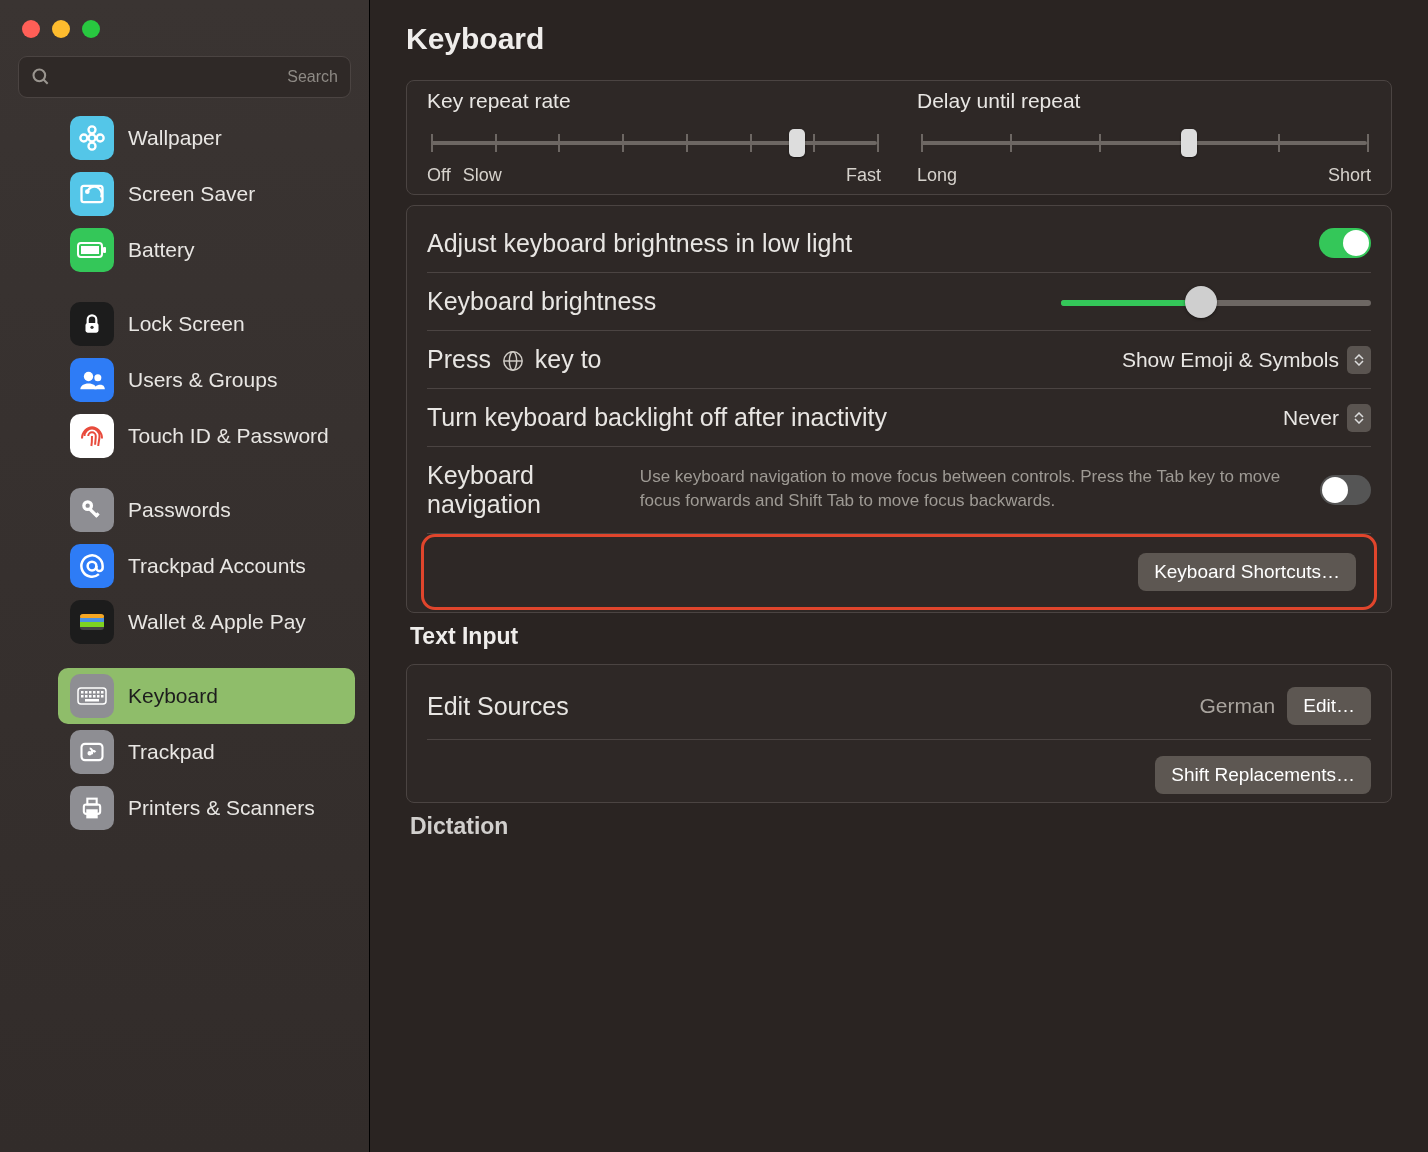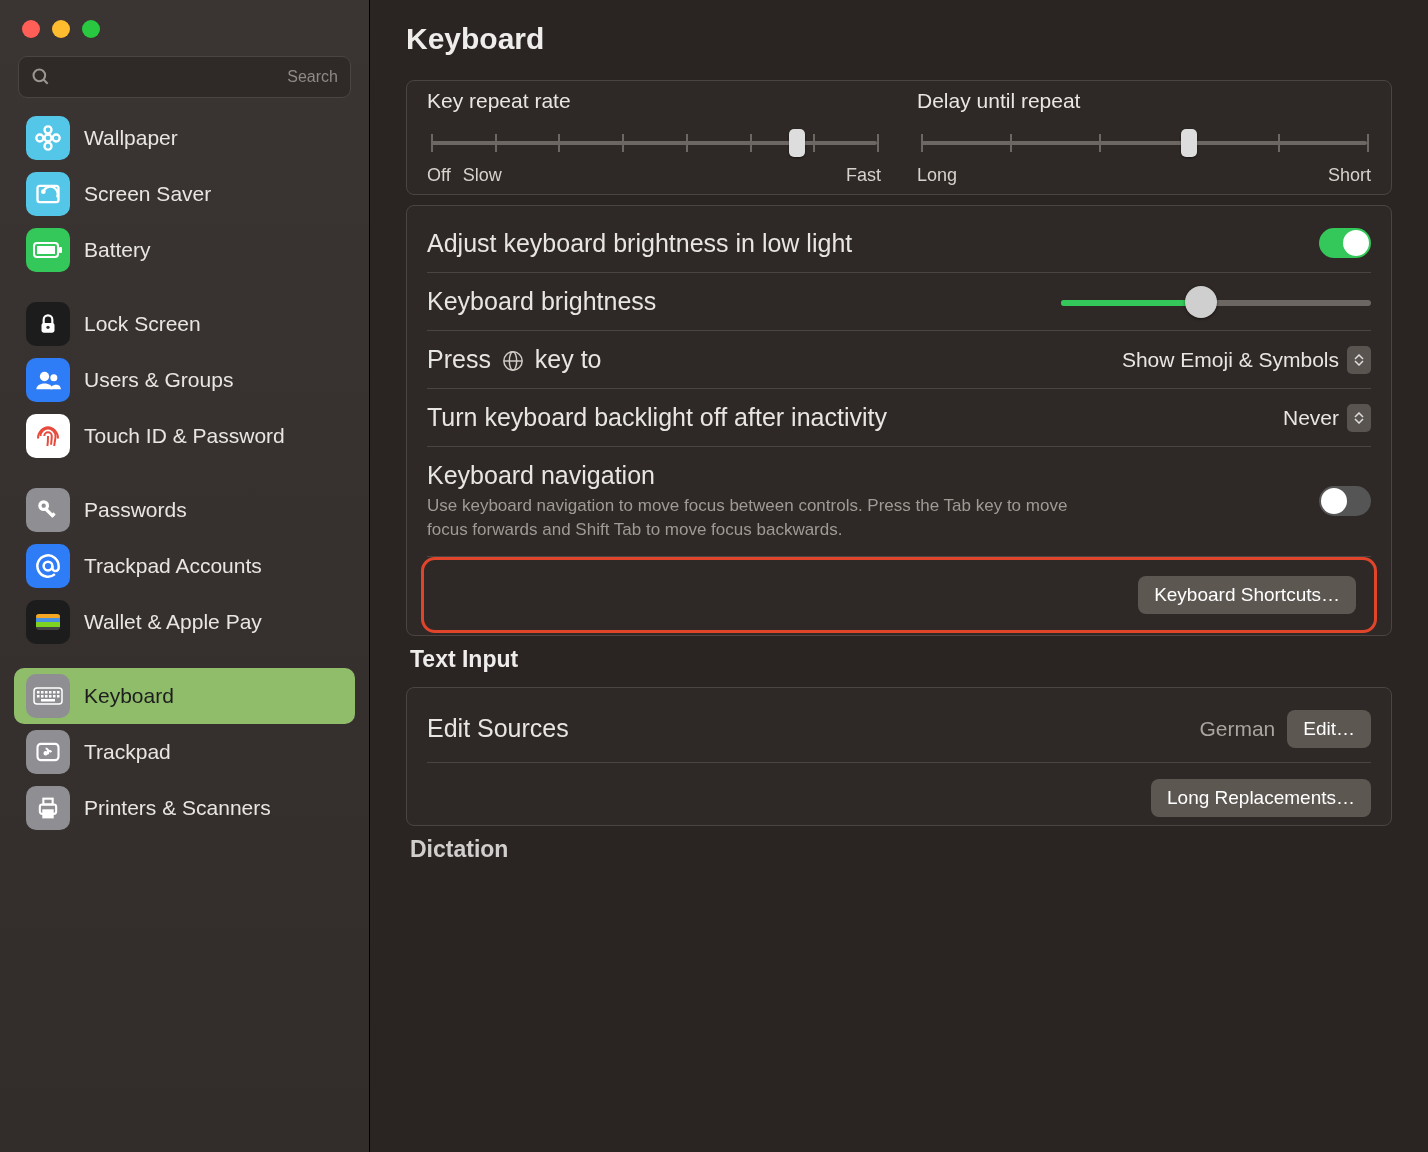--- a/index.html
+++ b/index.html
@@ -40,21 +40,21 @@
       border-radius: 9px;
       padding: 8px 12px;
       height: 42px;
     }
     .search-box svg { flex-shrink:0; }
     .search-input {
       background: transparent; border: none; outline: none;
       color: #eab308; font-size: 16px; margin-left: 10px; width: 100%; text-align: right;
     }
     .search-input::placeholder { color: #8e8a85; }
-    .sidebar-list { flex:1; overflow-y:auto; padding: 0 14px 20px 14px; }
+    .sidebar-list { flex:1; overflow-y:auto; padding: 0 14px 20px 14px; margin-left: 44px; }
     .sidebar-group { margin-bottom: 18px; }
     .sidebar-item {
       display: flex; align-items: center;
       gap: 14px;
       padding: 6px 12px;
       border-radius: 10px;
       cursor: pointer;
     }
     .sidebar-item.selected {
       background: #8fbd6a;
@@ -152,21 +152,21 @@
       border-radius: 14px;
       padding: 16px 18px 16px 18px;
       display:flex; justify-content:flex-end;
       margin: 0 -6px -6px -6px;
     }
     .section-title { font-size: 23px; font-weight:700; margin: 8px 0 14px 4px; color:#efedeb; }
     .value-text { font-size:21px; color:#a9a49e; margin-right: 12px; }
     .globe-icon {
       display:inline-flex; vertical-align:middle; margin: 0 4px;
     }
-    .row-left { display:flex; flex-direction:column; }
+    .row-left { display:flex; }
     .row-right { display:flex; align-items:center; }
   </style>
 </head>
 <body>
 
 <div class="sidebar">
   <div class="traffic-lights">
     <div class="traffic-light tl-red"></div>
     <div class="traffic-light tl-yellow"></div>
     <div class="traffic-light tl-green"></div>
@@ -446,18 +446,18 @@
   <div class="section-title">Text Input</div>
   <div class="panel">
     <div class="row">
       <div class="row-label">Edit Sources</div>
       <div class="row-right">
         <span class="value-text">German</span>
         <button class="btn">Edit…</button>
       </div>
     </div>
     <div class="btn-row">
-      <button class="btn">Long Replacements…</button>
+      <button class="btn">Shift Replacements…</button>
     </div>
   </div>
 
   <div class="section-title" style="opacity:.85">Dictation</div>
 </div>
 
 </body></html>

